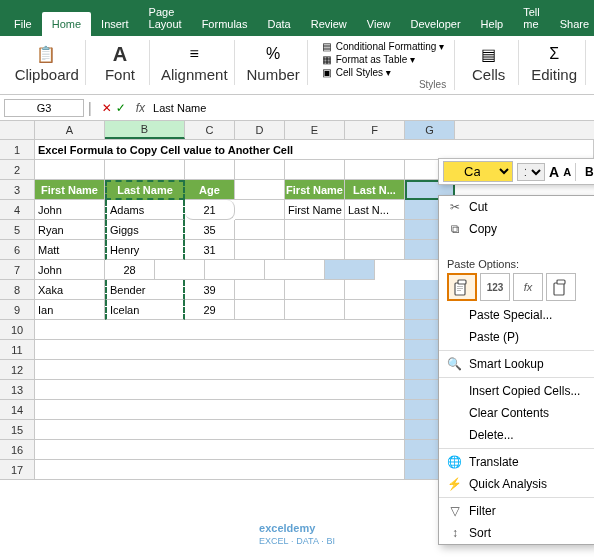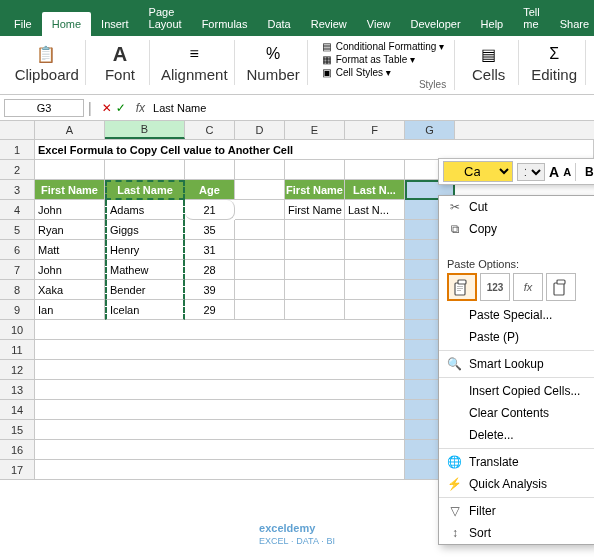--- a/index.html
+++ b/index.html
@@ -246,21 +246,20 @@
     <div class="cell" style="width:50px; justify-content:center;">31</div>
     <div class="cell" style="width:50px;"></div>
     <div class="cell" style="width:60px;"></div>
     <div class="cell" style="width:60px;"></div>
     <div class="cell" style="width:50px; background:#bdd7ee;"></div>
   </div>
 
   <div class="spreadsheet-row">
     <div class="row-num">7</div>
     <div class="cell" style="width:70px;">John</div>
-    <div class="cell" style="width:80px; border-left:2px dashed #217346; border-right:2px dashed #217346;">Mathew</div>
     <div class="cell" style="width:50px; justify-content:center;">28</div>
     <div class="cell" style="width:50px;"></div>
     <div class="cell" style="width:60px;"></div>
     <div class="cell" style="width:60px;"></div>
     <div class="cell" style="width:50px; background:#bdd7ee;"></div>
   </div>
 
   <div class="spreadsheet-row">
     <div class="row-num">8</div>
     <div class="cell" style="width:70px;">Xaka</div>

